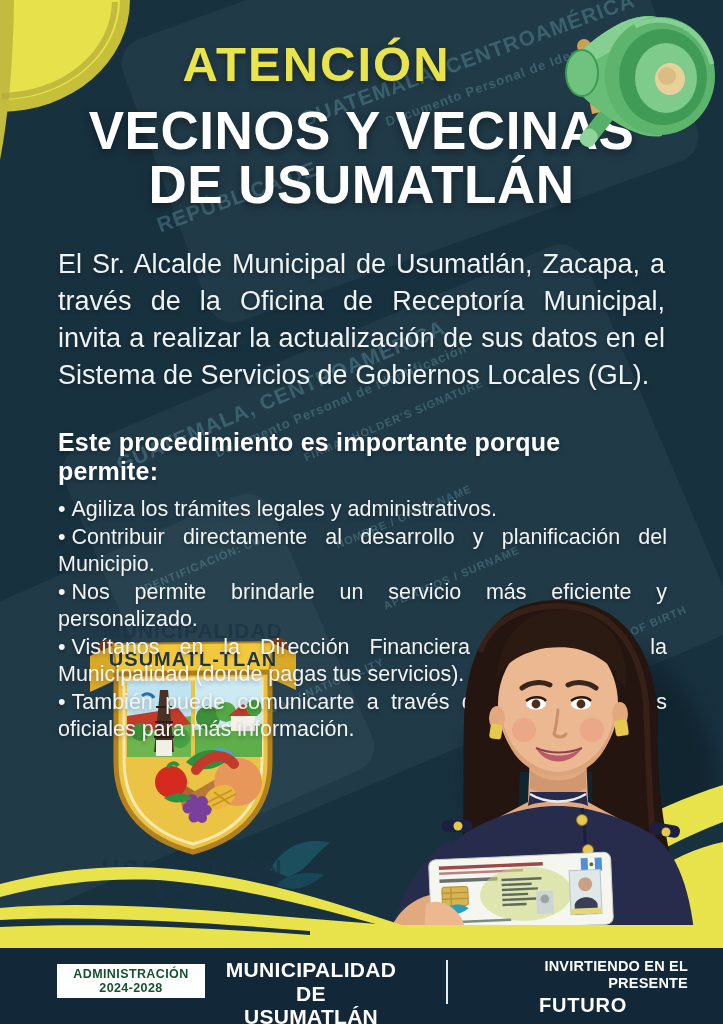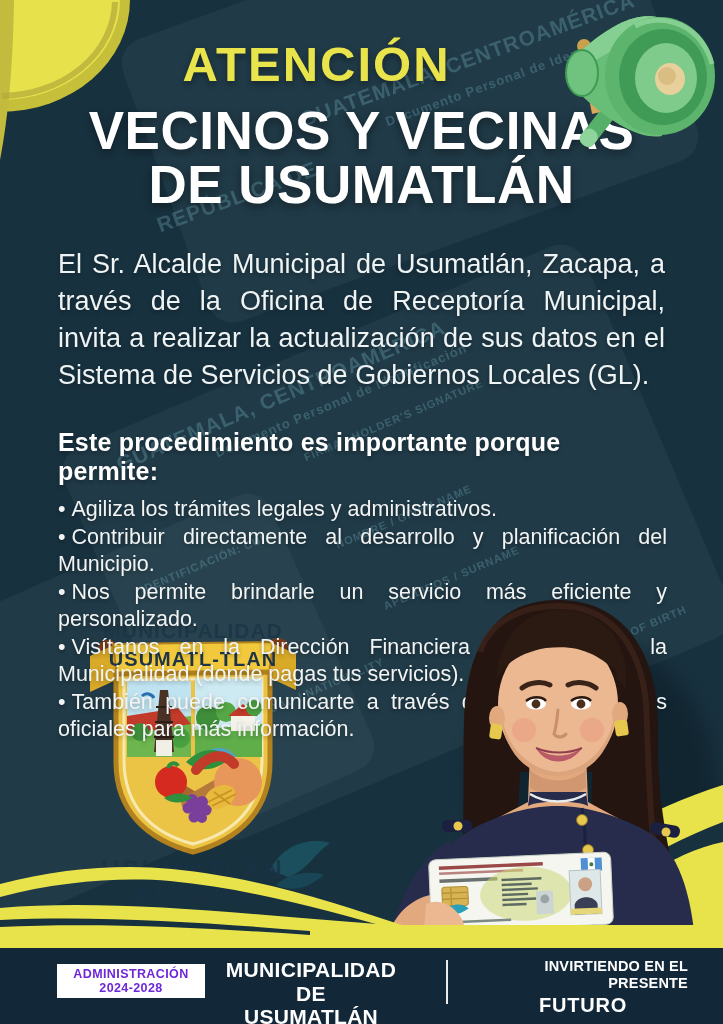--- a/index.html
+++ b/index.html
@@ -46,21 +46,21 @@
 
   
   .woman-svg{ position:absolute; left:330px; top:592px; z-index:3; }
 
   
   .footer{ position:absolute; left:0; bottom:0; width:723px; height:76px;
            background:#122839; z-index:6; }
   .admin-box{ position:absolute; left:57px; top:16px; width:148px; height:34px;
               background:#FFFFFF; display:flex; flex-direction:column; align-items:center;
               justify-content:center; }
-  .admin-box div{ color:#6d28d9; font-size:12.5px; font-weight:bold; line-height:1.12;
+  .admin-box div{ color:#14532d; font-size:12.5px; font-weight:bold; line-height:1.12;
                   letter-spacing:.4px; }
   .muni{ position:absolute; left:213px; top:10px; width:196px; text-align:center;
          color:#FFFFFF; font-weight:800; font-size:21px; line-height:1.12; letter-spacing:.3px; }
   .footer-divider{ position:absolute; left:446px; top:12px; width:2px; height:44px;
                    background:#E8ECEF; }
   .slogan{ position:absolute; left:478px; top:10px; width:210px; text-align:center;
            color:#FFFFFF; line-height:1.2; }
   .slogan .l1{ font-size:14.5px; font-weight:600; letter-spacing:.2px;text-align:right; }
   .slogan .l2{ font-size:13.5px; font-weight:600; }
   .slogan .l3{ font-size:20px; font-weight:800; letter-spacing:.8px; }

